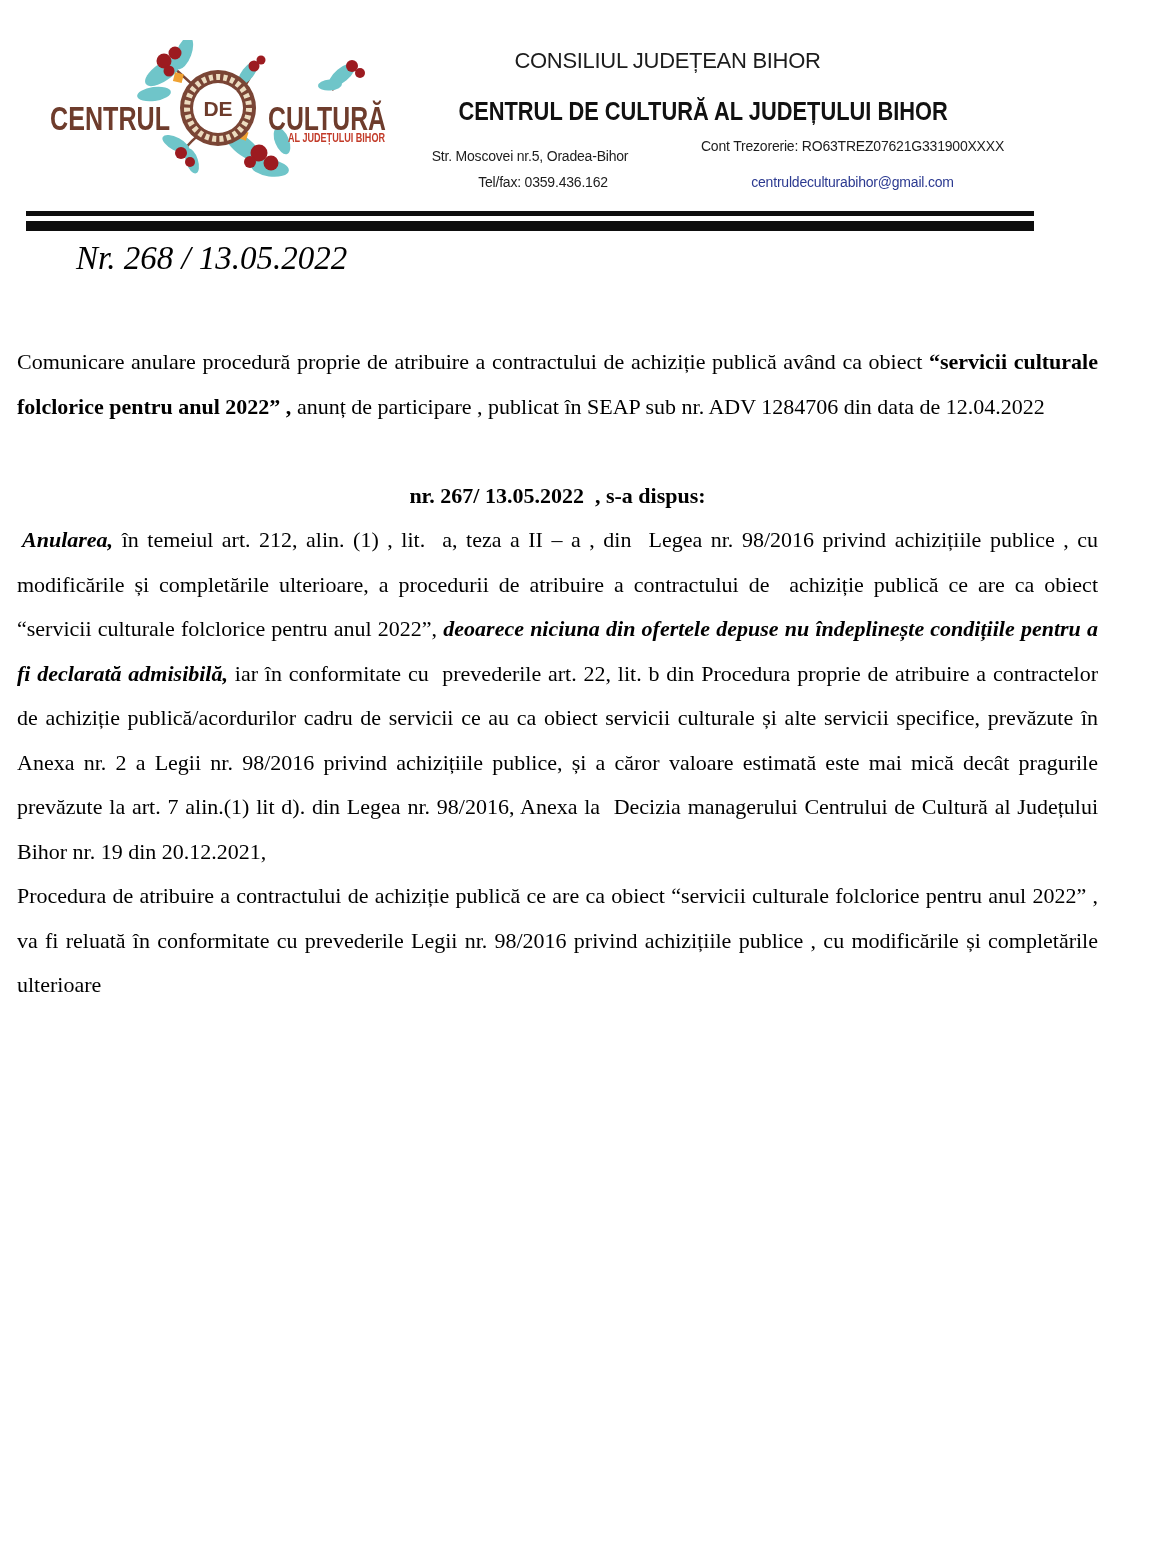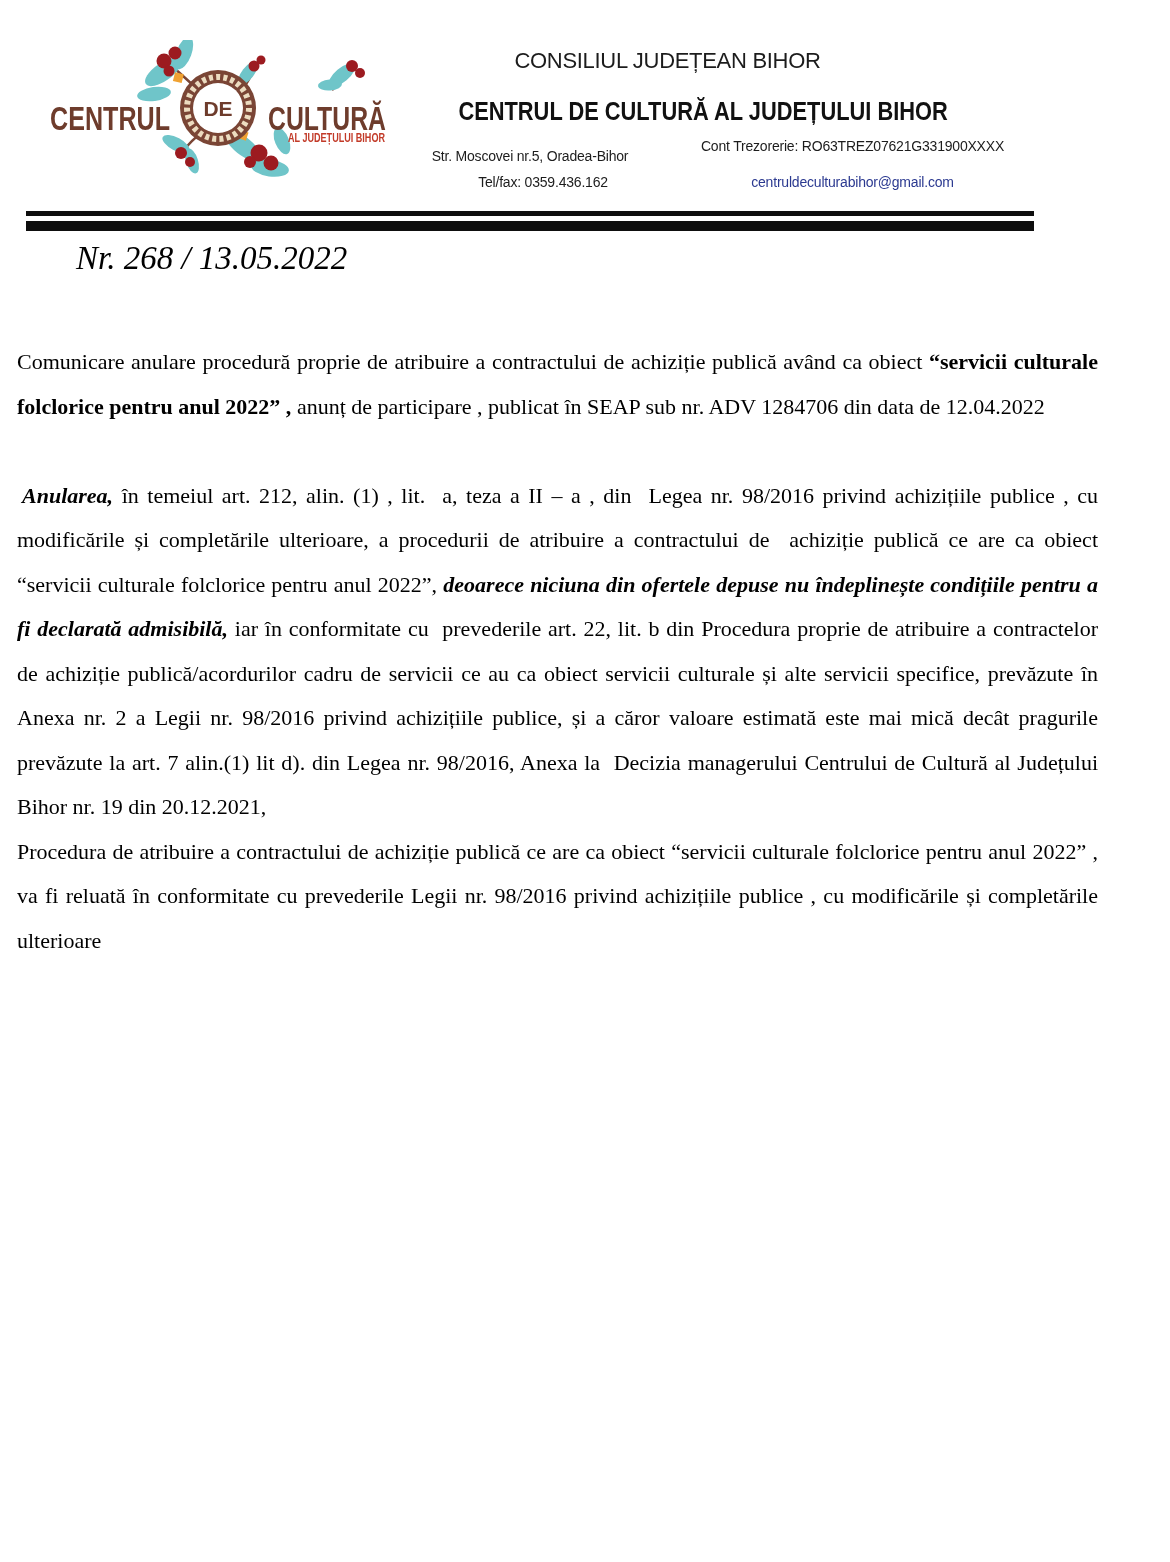--- a/index.html
+++ b/index.html
@@ -131,17 +131,18 @@
 
     <div class="rule rule-thin"></div>
     <div class="rule rule-thick"></div>
   </header>
 
   <div class="ref">Nr. 268 / 13.05.2022</div>
 
   <main class="body">
     <p class="para"><span class="run-n">Comunicare anulare procedură proprie de atribuire a contractului de achiziție publică având ca obiect </span><span class="run-b">“servicii culturale folclorice pentru anul 2022” ,</span><span class="run-n"> anunț de participare , publicat în SEAP sub nr. ADV 1284706 din data de 12.04.2022</span></p>
     <div class="blank"></div>
+    <div class="heading">nr. 267/ 13.05.2022 &nbsp;, s-a dispus:</div>
     <p class="para indent"><span class="run-bi">Anularea,</span><span class="run-n"> în temeiul art. 212, alin. (1) , lit.&nbsp; a, teza a II – a , din&nbsp; Legea nr. 98/2016 privind achizițiile publice , cu modificările și completările ulterioare, a procedurii de atribuire a contractului de&nbsp; achiziție publică ce are ca obiect “servicii culturale folclorice pentru anul 2022”, </span><span class="run-bi">deoarece niciuna din ofertele depuse nu îndeplinește condițiile pentru a fi declarată admisibilă,</span><span class="run-n"> iar în conformitate cu&nbsp; prevederile art. 22, lit. b din Procedura proprie de atribuire a contractelor de achiziție publică/acordurilor cadru de servicii ce au ca obiect servicii culturale și alte servicii specifice, prevăzute în Anexa nr. 2 a Legii nr. 98/2016 privind achizițiile publice, și a căror valoare estimată este mai mică decât pragurile prevăzute la art. 7 alin.(1) lit d). din Legea nr. 98/2016, Anexa la&nbsp; Decizia managerului Centrului de Cultură al Județului Bihor nr. 19 din 20.12.2021,</span></p>
     <p class="para"><span class="run-n">Procedura de atribuire a contractului de achiziție publică ce are ca obiect “servicii culturale folclorice pentru anul 2022” , va fi reluată în conformitate cu prevederile Legii nr. 98/2016 privind achizițiile publice , cu modificările și completările ulterioare</span></p>
   </main>
 
 </div>
 
 </body></html>

